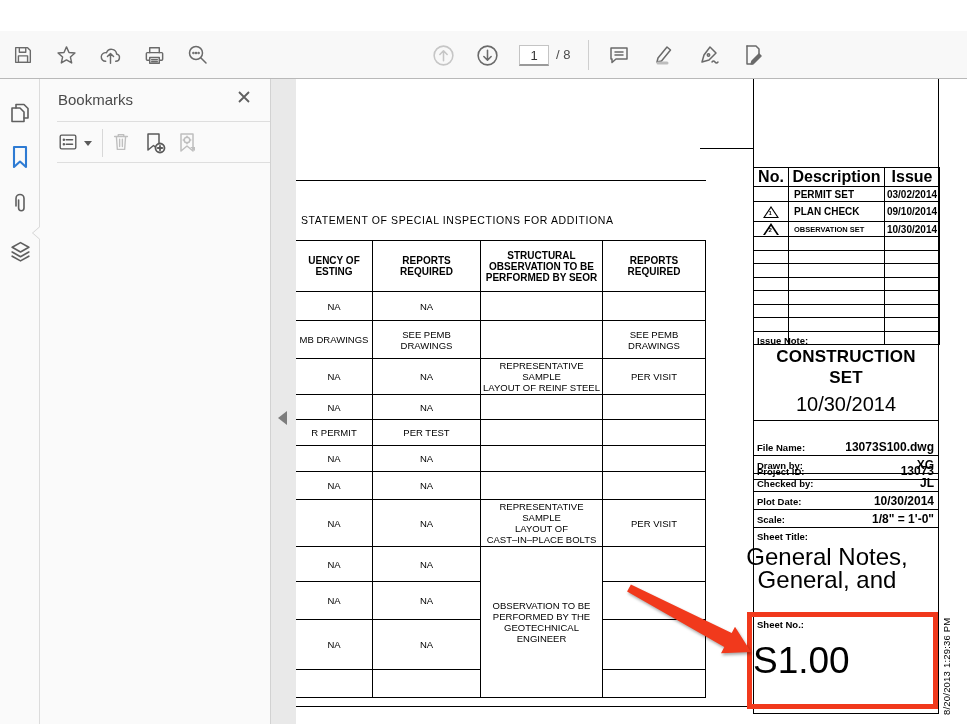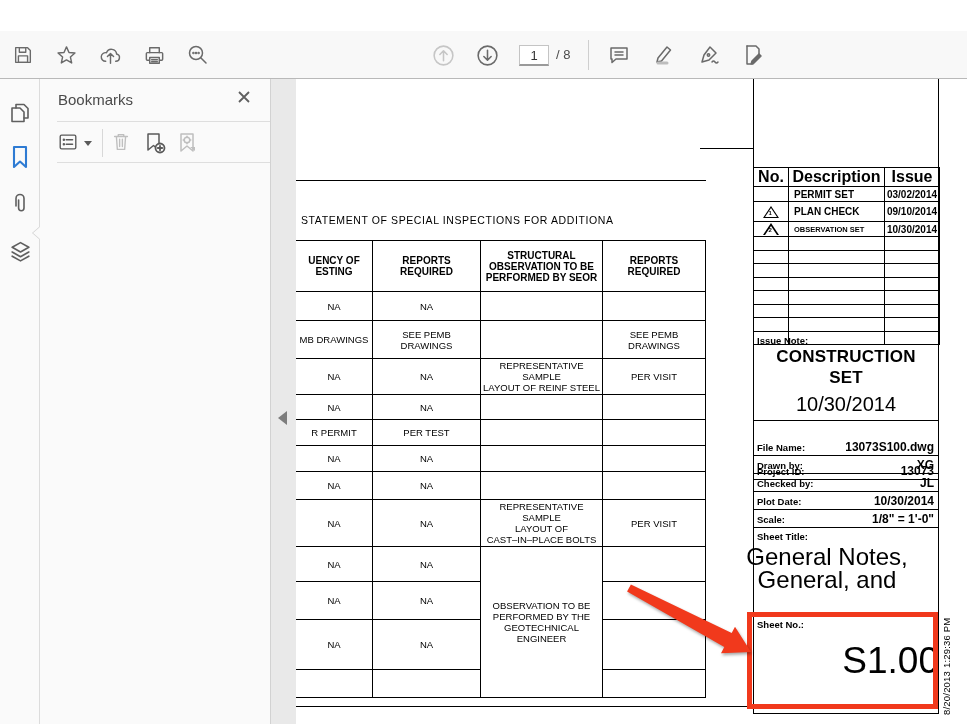--- a/index.html
+++ b/index.html
@@ -72,21 +72,21 @@
 
   .tb-label { position:absolute; font-size:9.5px; font-weight:bold; color:#000; }
   .issue-big { position:absolute; left:457px; width:186px; text-align:center; font-size:17px; font-weight:bold; color:#000; letter-spacing:0.2px; }
   .issue-date { position:absolute; left:457px; width:186px; text-align:center; font-size:20px; color:#000; }
 
   .info-row { position:absolute; left:457px; width:186px; height:18px; border-bottom:1px solid #000; }
   .info-label { position:absolute; left:4px; top:4px; font-size:9.5px; font-weight:bold; color:#000; }
   .info-value { position:absolute; right:5px; top:2px; font-size:12px; font-weight:bold; color:#000; }
 
   .sheet-title-line { position:absolute; left:438px; width:186px; text-align:center; font-size:24px; color:#000; }
-  .sheet-no-value { position:absolute; left:457px; width:186px; text-align:right; font-size:37px; color:#000; }
+  .sheet-no-value { position:absolute; left:457px; width:186px; text-align:left; font-size:37px; color:#000; }
 
   .red-box { position:absolute; left:451px; top:533px; width:191px; height:97px; border:5px solid #f1391c; z-index:5; }
   .arrow-svg { position:absolute; left:0; top:0; width:671px; height:645px; z-index:6; pointer-events:none; }
   .arrow-shape { fill:#f1391c; filter:drop-shadow(1px 2px 1.5px rgba(0,0,0,0.35)); }
 
   .timestamp { position:absolute; left:645px; top:518px; height:118px; writing-mode:vertical-rl; transform:rotate(180deg); font-size:9.5px; color:#000; white-space:nowrap; letter-spacing:0.2px; }
 </style>
 </head>
 <body>
 

